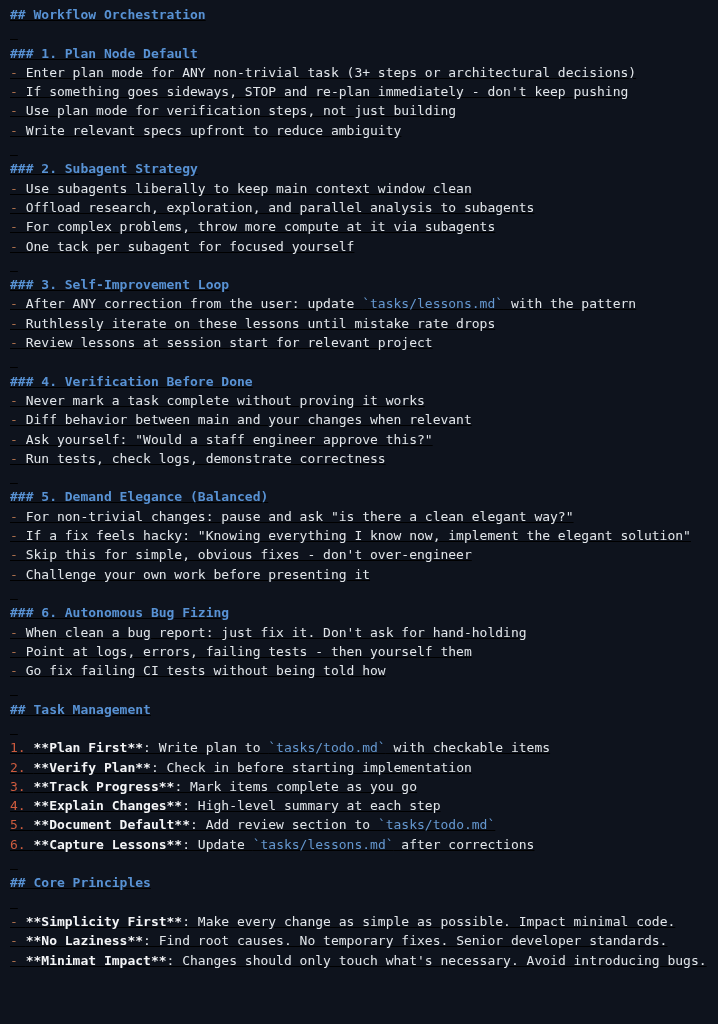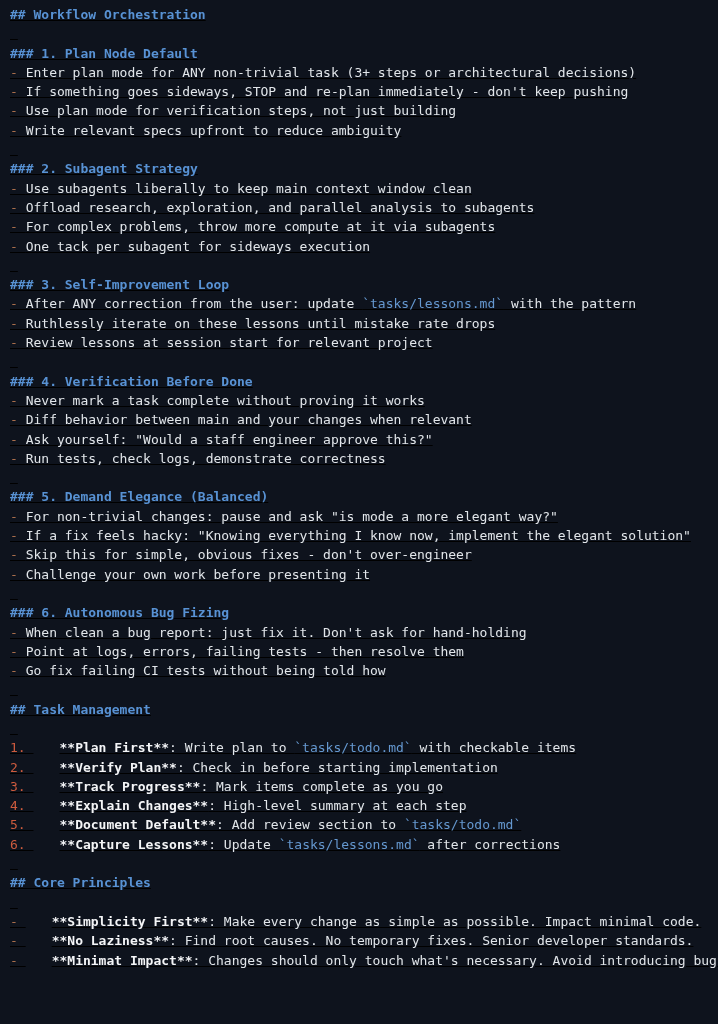--- a/index.html
+++ b/index.html
@@ -15,60 +15,60 @@
     padding: 5px 4px 0 10px;
   }
   .doc { width: 100%; }
   .line { white-space: pre; text-decoration: underline; }
   .s-h2   { color: var(--heading, #5892d4); font-weight: bold; }
   .s-h3   { color: var(--heading, #5892d4); font-weight: bold; text-align: center; }
   .s-text { color: var(--text, #e2e6ea); }
   .s-marker { color: var(--marker, #a96e4c); }
   .s-number { color: var(--number, #cd5b3e); }
   .s-code { color: var(--code, #6598d0); }
-  .s-bold { color: var(--bold, #f4f5f7); font-weight: bold; margin-left: 26px; }
+  .s-bold { color: var(--bold, #f4f5f7); font-weight: bold; }
 </style>
 </head>
 <body>
 
 <div class="doc">
     <div class="line"><span class="s-h2">## Workflow Orchestration</span></div>
     <div class="line">&nbsp;</div>
     <div class="line"><span class="s-h3">### 1. Plan Node Default</span></div>
     <div class="line"><span class="s-marker">- </span><span class="s-text">Enter plan mode for ANY non-trivial task (3+ steps or architectural decisions)</span></div>
     <div class="line"><span class="s-marker">- </span><span class="s-text">If something goes sideways, STOP and re-plan immediately - don't keep pushing</span></div>
     <div class="line"><span class="s-marker">- </span><span class="s-text">Use plan mode for verification steps, not just building</span></div>
     <div class="line"><span class="s-marker">- </span><span class="s-text">Write relevant specs upfront to reduce ambiguity</span></div>
     <div class="line">&nbsp;</div>
     <div class="line"><span class="s-h3">### 2. Subagent Strategy</span></div>
     <div class="line"><span class="s-marker">- </span><span class="s-text">Use subagents liberally to keep main context window clean</span></div>
     <div class="line"><span class="s-marker">- </span><span class="s-text">Offload research, exploration, and parallel analysis to subagents</span></div>
     <div class="line"><span class="s-marker">- </span><span class="s-text">For complex problems, throw more compute at it via subagents</span></div>
-    <div class="line"><span class="s-marker">- </span><span class="s-text">One tack per subagent for sideways execution</span></div>
+    <div class="line"><span class="s-marker">- </span><span class="s-text">One tack per subagent for focused yourself</span></div>
     <div class="line">&nbsp;</div>
     <div class="line"><span class="s-h3">### 3. Self-Improvement Loop</span></div>
     <div class="line"><span class="s-marker">- </span><span class="s-text">After ANY correction from the user: update </span><span class="s-code">`tasks/lessons.md`</span><span class="s-text"> with the pattern</span></div>
     <div class="line"><span class="s-marker">- </span><span class="s-text">Ruthlessly iterate on these lessons until mistake rate drops</span></div>
     <div class="line"><span class="s-marker">- </span><span class="s-text">Review lessons at session start for relevant project</span></div>
     <div class="line">&nbsp;</div>
     <div class="line"><span class="s-h3">### 4. Verification Before Done</span></div>
     <div class="line"><span class="s-marker">- </span><span class="s-text">Never mark a task complete without proving it works</span></div>
     <div class="line"><span class="s-marker">- </span><span class="s-text">Diff behavior between main and your changes when relevant</span></div>
     <div class="line"><span class="s-marker">- </span><span class="s-text">Ask yourself: "Would a staff engineer approve this?"</span></div>
     <div class="line"><span class="s-marker">- </span><span class="s-text">Run tests, check logs, demonstrate correctness</span></div>
     <div class="line">&nbsp;</div>
     <div class="line"><span class="s-h3">### 5. Demand Elegance (Balanced)</span></div>
-    <div class="line"><span class="s-marker">- </span><span class="s-text">For non-trivial changes: pause and ask "is mode a more elegant way?"</span></div>
+    <div class="line"><span class="s-marker">- </span><span class="s-text">For non-trivial changes: pause and ask "is there a clean elegant way?"</span></div>
     <div class="line"><span class="s-marker">- </span><span class="s-text">If a fix feels hacky: "Knowing everything I know now, implement the elegant solution"</span></div>
     <div class="line"><span class="s-marker">- </span><span class="s-text">Skip this for simple, obvious fixes - don't over-engineer</span></div>
     <div class="line"><span class="s-marker">- </span><span class="s-text">Challenge your own work before presenting it</span></div>
     <div class="line">&nbsp;</div>
     <div class="line"><span class="s-h3">### 6. Autonomous Bug Fizing</span></div>
     <div class="line"><span class="s-marker">- </span><span class="s-text">When clean a bug report: just fix it. Don't ask for hand-holding</span></div>
-    <div class="line"><span class="s-marker">- </span><span class="s-text">Point at logs, errors, failing tests - then resolve them</span></div>
+    <div class="line"><span class="s-marker">- </span><span class="s-text">Point at logs, errors, failing tests - then yourself them</span></div>
     <div class="line"><span class="s-marker">- </span><span class="s-text">Go fix failing CI tests without being told how</span></div>
     <div class="line">&nbsp;</div>
     <div class="line"><span class="s-h2">## Task Management</span></div>
     <div class="line">&nbsp;</div>
     <div class="line"><span class="s-number">1. </span><span class="s-bold">**Plan First**</span><span class="s-text">: Write plan to </span><span class="s-code">`tasks/todo.md`</span><span class="s-text"> with checkable items</span></div>
     <div class="line"><span class="s-number">2. </span><span class="s-bold">**Verify Plan**</span><span class="s-text">: Check in before starting implementation</span></div>
     <div class="line"><span class="s-number">3. </span><span class="s-bold">**Track Progress**</span><span class="s-text">: Mark items complete as you go</span></div>
     <div class="line"><span class="s-number">4. </span><span class="s-bold">**Explain Changes**</span><span class="s-text">: High-level summary at each step</span></div>
     <div class="line"><span class="s-number">5. </span><span class="s-bold">**Document Default**</span><span class="s-text">: Add review section to </span><span class="s-code">`tasks/todo.md`</span></div>
     <div class="line"><span class="s-number">6. </span><span class="s-bold">**Capture Lessons**</span><span class="s-text">: Update </span><span class="s-code">`tasks/lessons.md`</span><span class="s-text"> after corrections</span></div>

